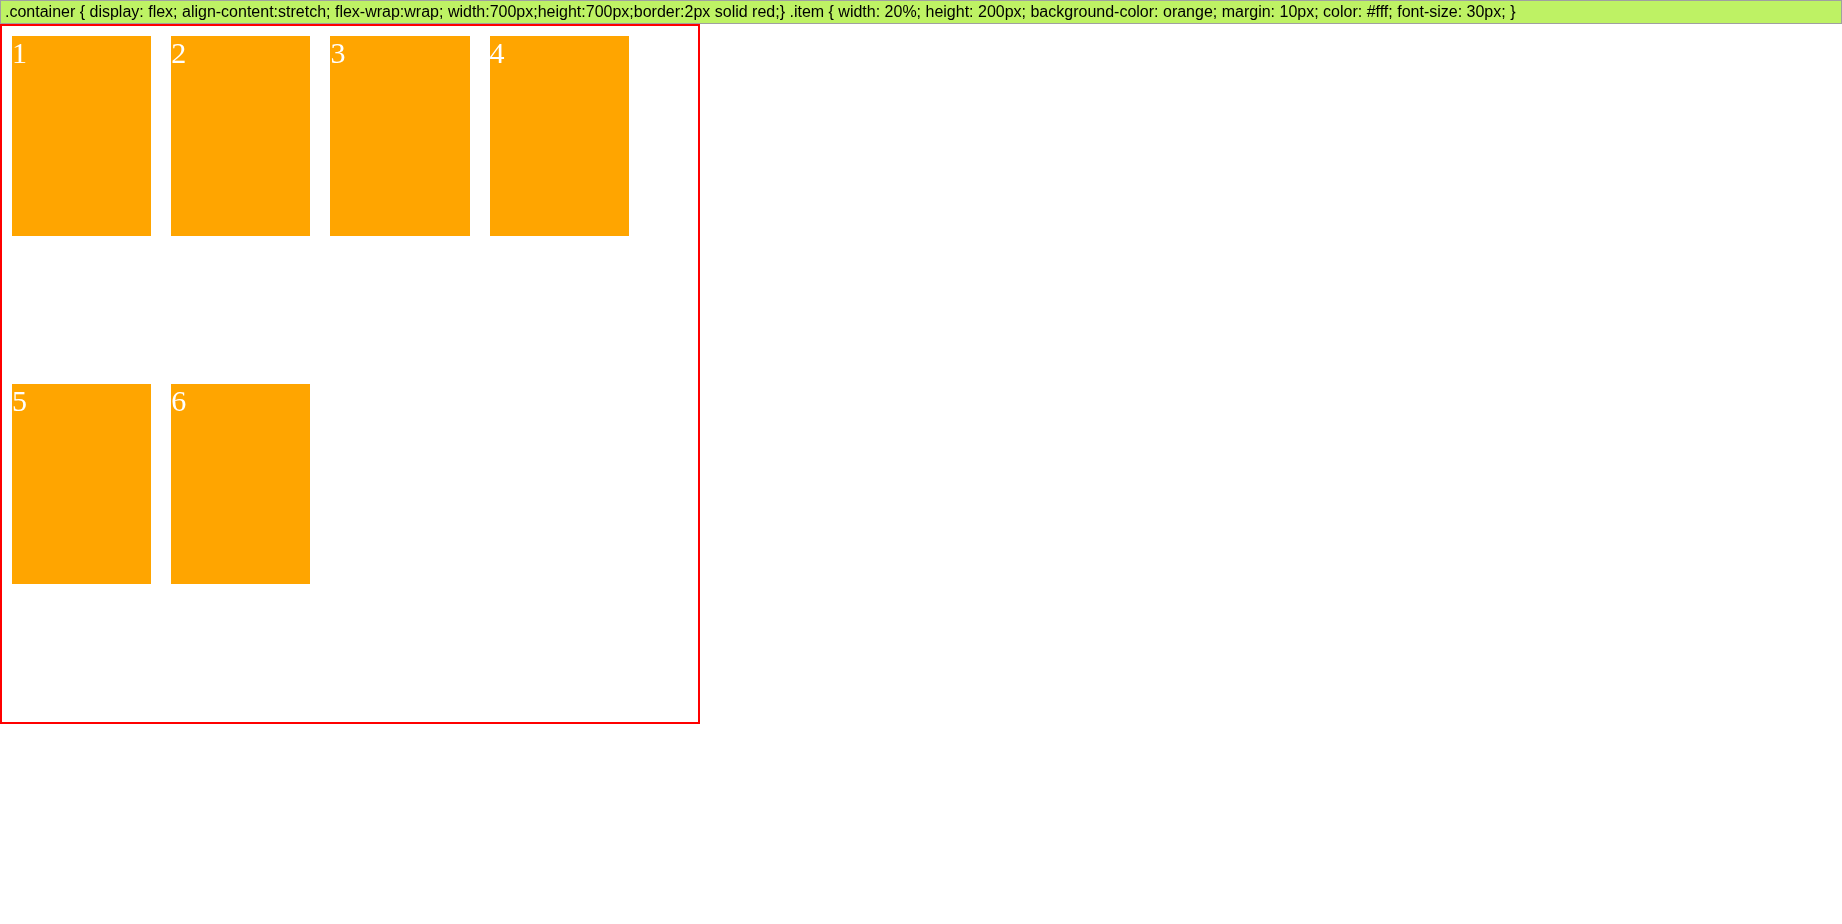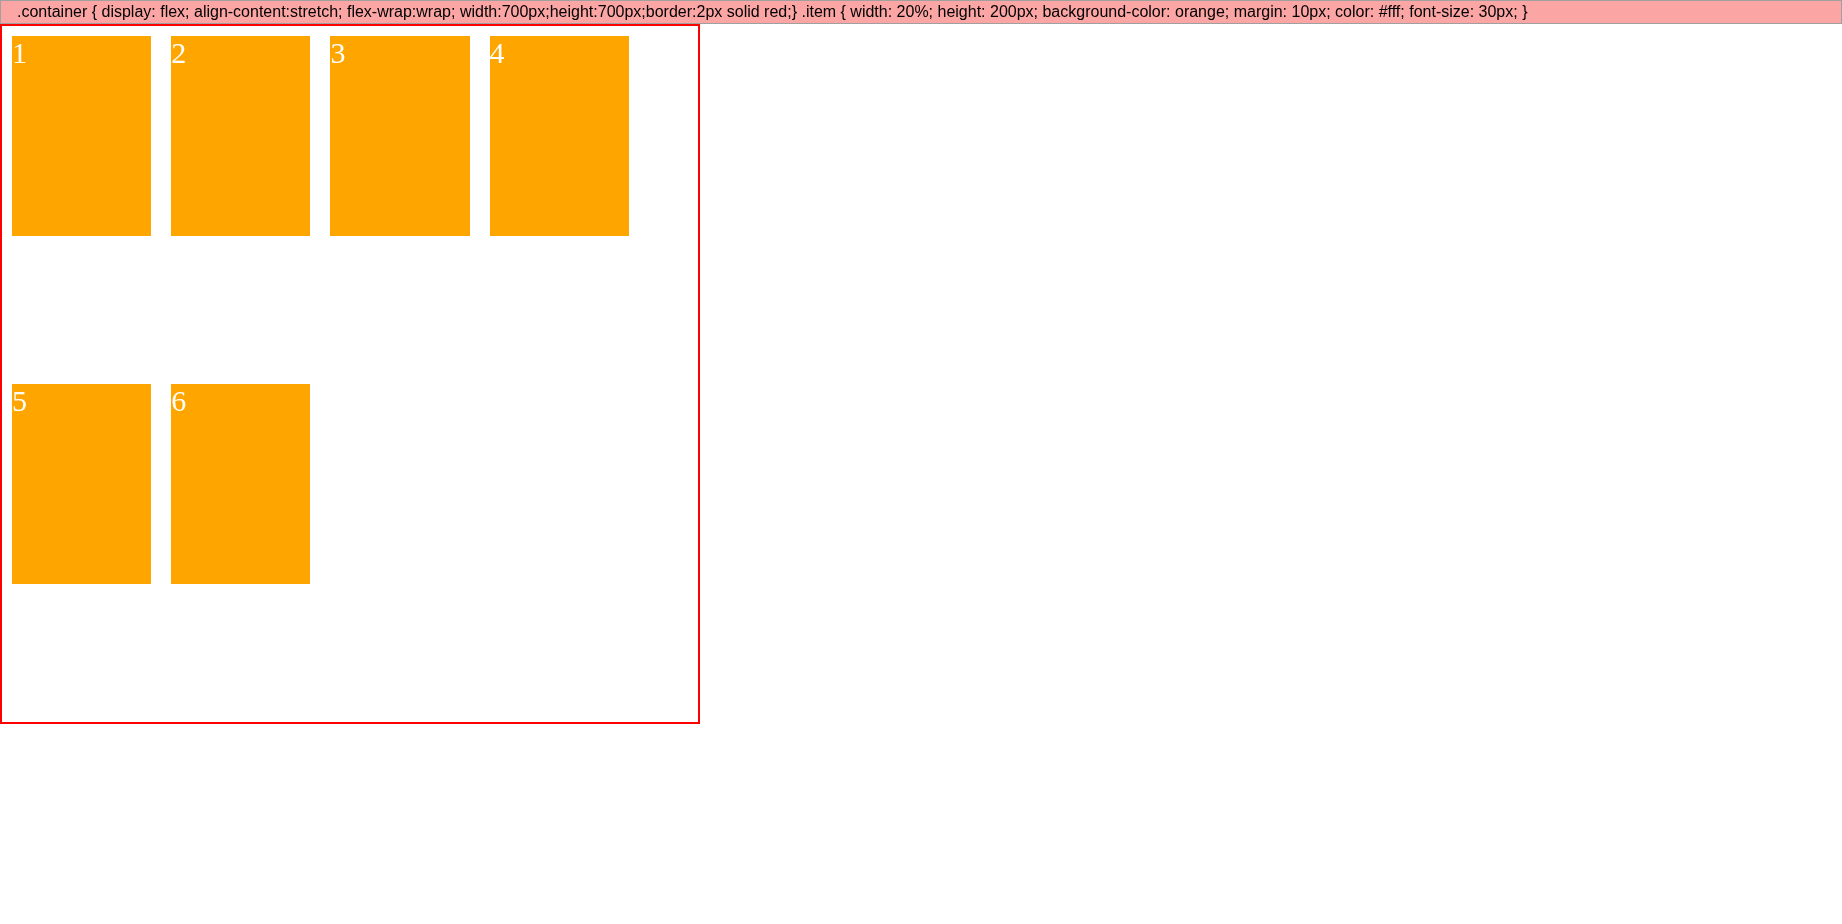--- a/index.html
+++ b/index.html
@@ -7,24 +7,24 @@
     }
     body {
       margin: 0;
       padding: 0;
       font-family: "Times New Roman", serif;
       background: #ffffff;
     }
     .input-bar {
       width: 100%;
       border: 1px solid #a0a0a0;
-      background: #fca5a5;
+      background: #bef264;
       font-family: Arial, sans-serif;
       font-size: 16px;
-      padding: 2px 16px;
+      padding: 2px 4px;
       outline: none;
       display: block;
     }
     .container {
       display: flex;
       align-content: stretch;
       flex-wrap: wrap;
       width: 700px;
       height: 700px;
       border: 2px solid red;

